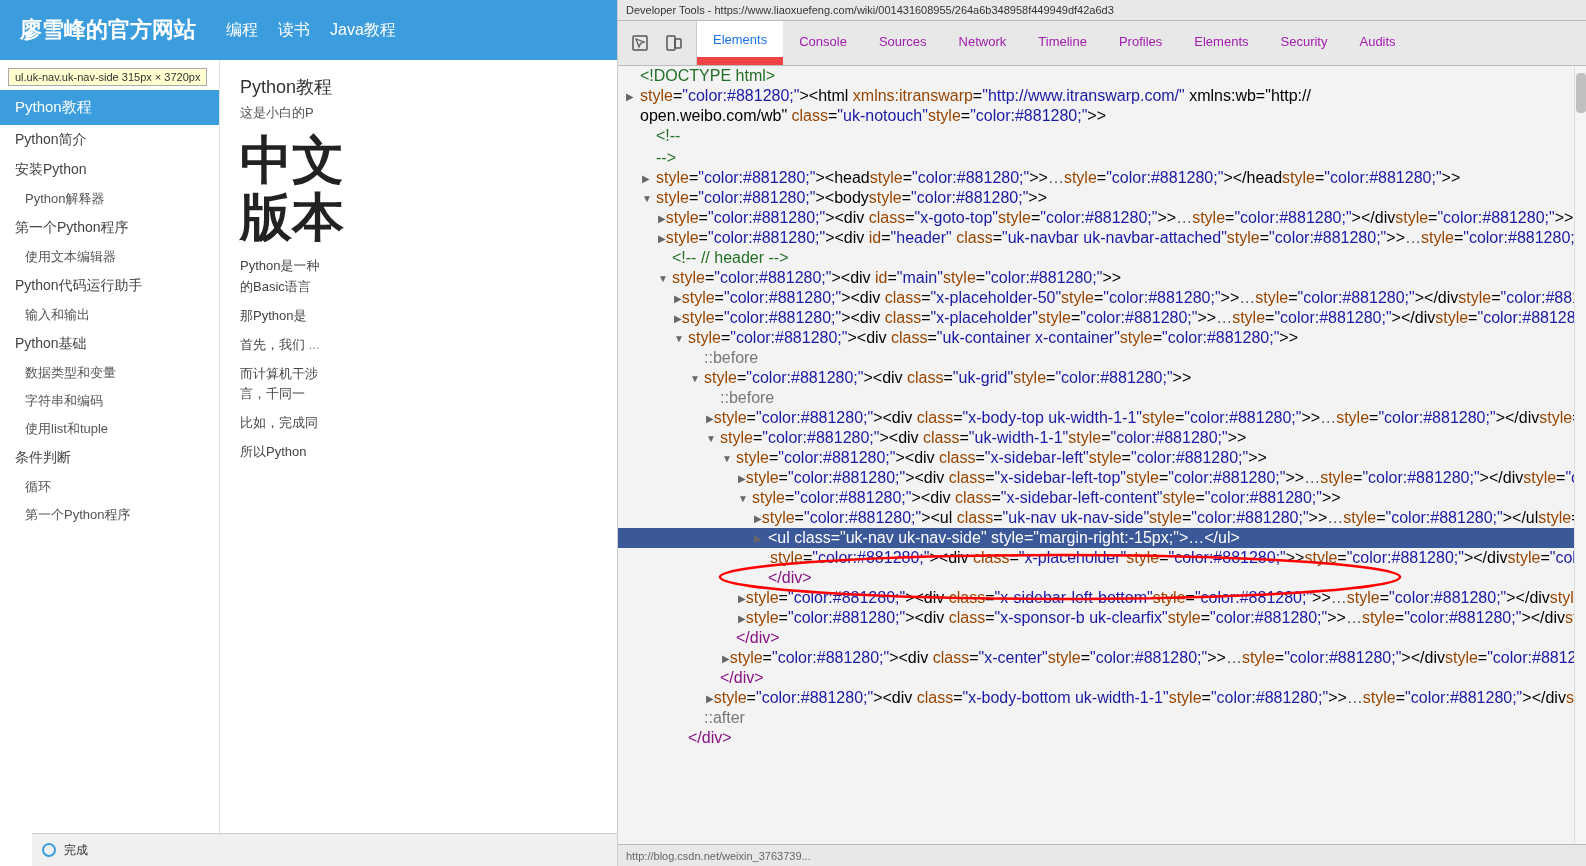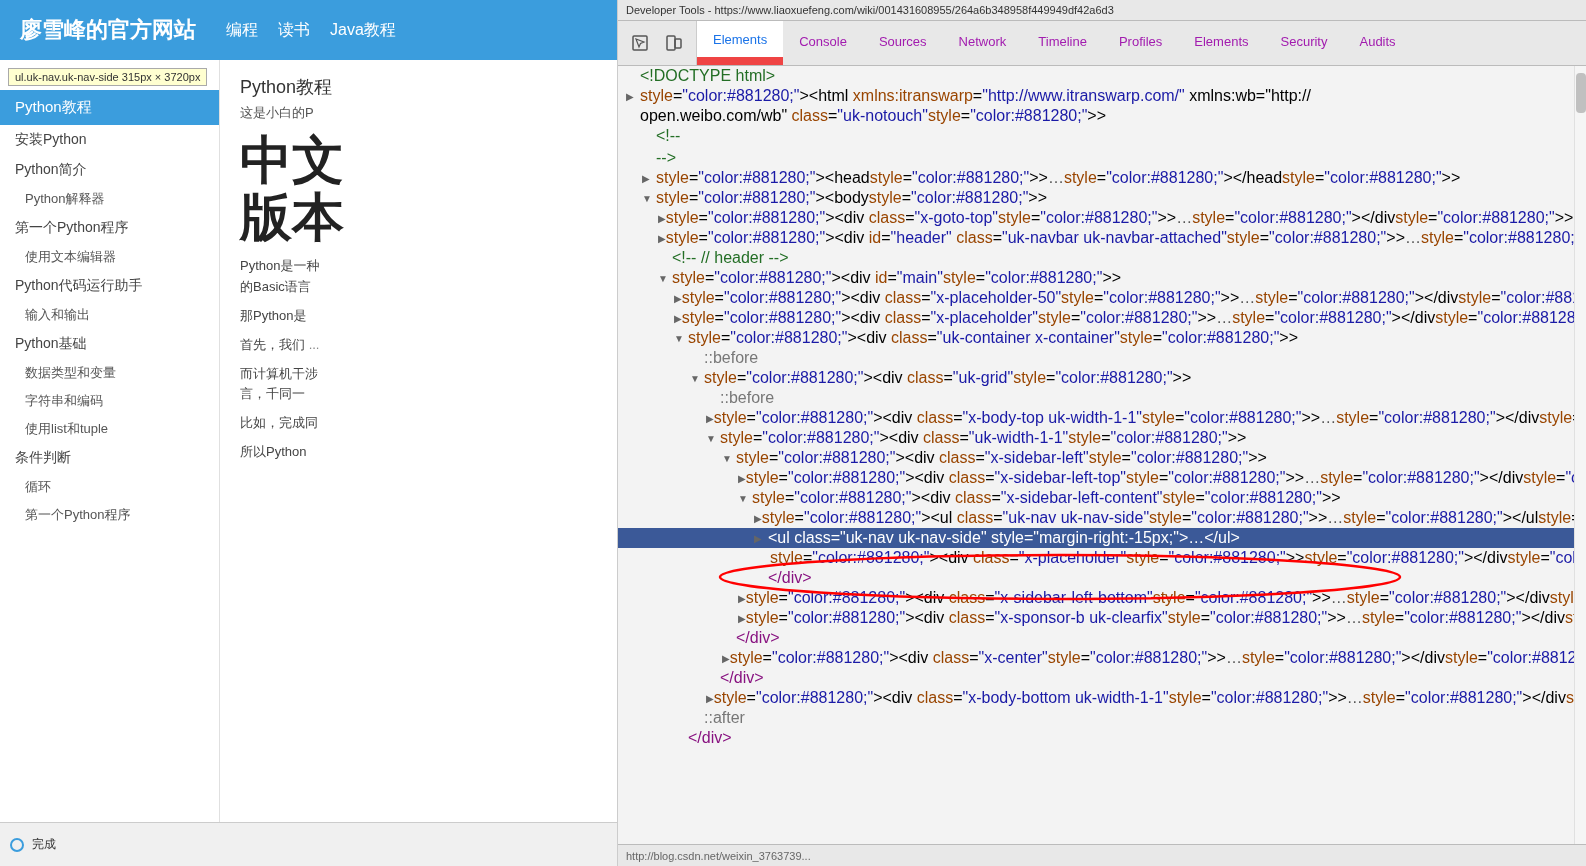--- a/index.html
+++ b/index.html
@@ -125,29 +125,30 @@
       line-height: 1.6;
       margin-bottom: 8px;
     }
     .content-ellipsis {
       color: #888;
       font-size: 13px;
     }
 
     
     .status-bar {
-      height: 44px;
+      height: 33px;
       background: #f0f0f0;
       border-top: 1px solid #ccc;
       display: flex;
       align-items: center;
       padding: 0 10px;
       gap: 8px;
       font-size: 12px;
       color: #333;
+      margin-left: 32px;
     }
     .status-icon {
       width: 14px;
       height: 14px;
       border: 2px solid #3b9ddd;
       border-radius: 50%;
       display: inline-block;
     }
 
     
@@ -289,22 +290,22 @@
       <span>读书</span>
       <span>Java教程</span>
     </div>
   </div>
 
   <div class="site-body">
 
     <div class="sidebar">
       <div class="sidebar-tooltip">ul.uk-nav.uk-nav-side 315px × 3720px</div>
       <div class="sidebar-item-active" style="margin-top:30px;">Python教程</div>
+      <div class="sidebar-item">Python简介</div>
       <div class="sidebar-item">安装Python</div>
-      <div class="sidebar-item">Python简介</div>
       <div class="sidebar-item-sub">Python解释器</div>
       <div class="sidebar-item">第一个Python程序</div>
       <div class="sidebar-item-sub">使用文本编辑器</div>
       <div class="sidebar-item">Python代码运行助手</div>
       <div class="sidebar-item-sub">输入和输出</div>
       <div class="sidebar-item">Python基础</div>
       <div class="sidebar-item-sub">数据类型和变量</div>
       <div class="sidebar-item-sub">字符串和编码</div>
       <div class="sidebar-item-sub">使用list和tuple</div>
       <div class="sidebar-item">条件判断</div>

